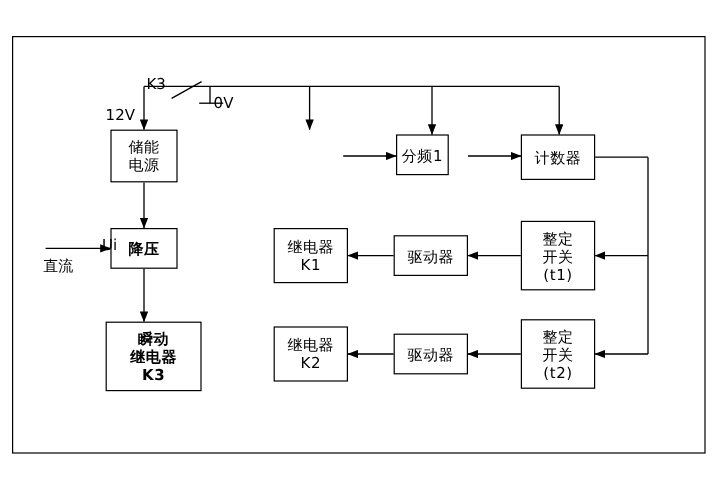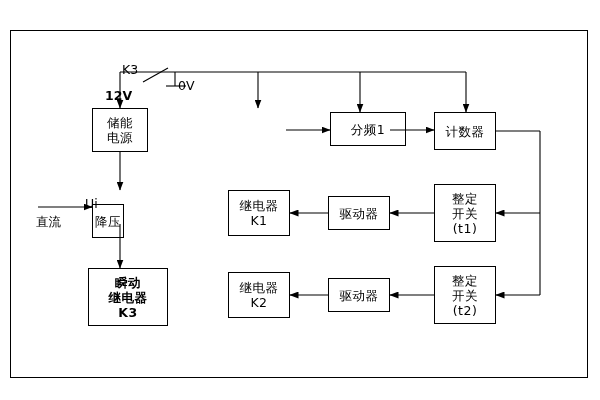--- a/index.html
+++ b/index.html
@@ -63,32 +63,32 @@
 
 <div id="canvas">
 
   <div class="frame"></div>
 
   <div class="box" style="left:92px; top:108px; width:56px; height:44px;text-align:right;">
     <span>储能</span>
     <span>电源</span>
   </div>
 
-  <div class="box" style="left:92px; top:204px; width:32px; height:34px;">
+  <div class="box" style="left:92px; top:190px; width:56px; height:34px;font-weight:bold;">
     <span>降压</span>
   </div>
 
   <div class="box" style="left:88px; top:268px; width:80px; height:58px;font-weight:bold;">
     <span>瞬动</span>
     <span>继电器</span>
     <span>K3</span>
   </div>
 
 
-  <div class="box" style="left:330px; top:112px; width:76px; height:34px;">
+  <div class="box" style="left:330px; top:112px; width:44px; height:34px;">
     <span>分频1</span>
   </div>
 
   <div class="box" style="left:434px; top:112px; width:62px; height:38px;text-align:right;">
     <span>计数器</span>
   </div>
 
   <div class="box" style="left:228px; top:190px; width:62px; height:46px;">
     <span>继电器</span>
     <span>K1</span>
@@ -114,21 +114,21 @@
   </div>
 
   <div class="box" style="left:434px; top:266px; width:62px; height:58px;">
     <span>整定</span>
     <span>开关</span>
     <span>(t2)</span>
   </div>
 
   <div class="lbl" style="left:122px; top:62px;">K3</div>
   <div class="lbl" style="left:178px; top:78px;">0V</div>
-  <div class="lbl" style="left:105px; top:88px;font-weight:bold;">12V</div>
+  <div class="lbl" style="left:88px; top:88px;">12V</div>
   <div class="lbl" style="left:44px; top:196px;margin-left:41px;">Ui</div>
   <div class="lbl" style="left:36px; top:214px;">直流</div>
 
   <svg class="arrows" viewBox="0 0 600 400">
     <defs>
       <marker id="ah" markerWidth="9" markerHeight="7" refX="8.5" refY="3.5" orient="auto" markerUnits="userSpaceOnUse">
         <polygon points="0,0 9,3.5 0,7" fill="#000000"></polygon>
       </marker>
     </defs>
     <g stroke="#000000" stroke-width="1.1" fill="none">

